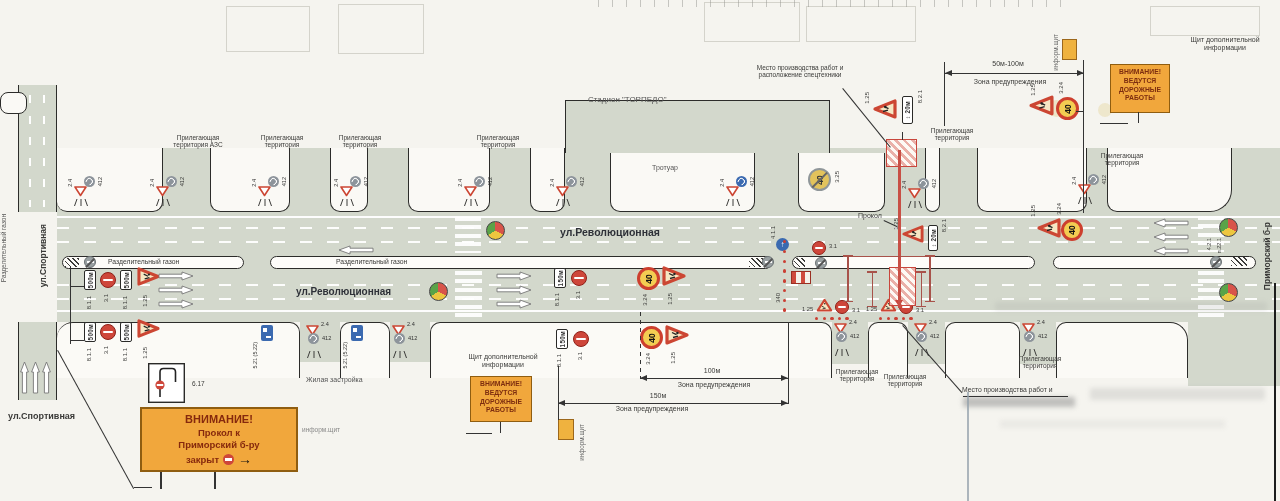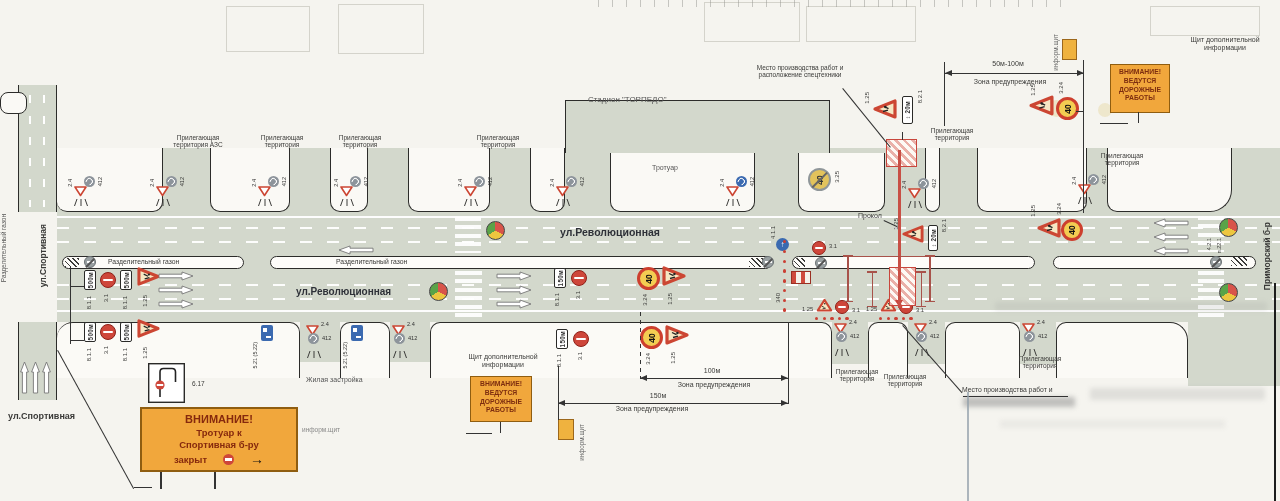--- a/index.html
+++ b/index.html
@@ -56,21 +56,21 @@
   .da.dr{right:0;border-left:7px solid #333}
   .trid{width:0;height:0;border-left:4px solid transparent;border-right:4px solid transparent;border-top:7px solid #c8463c}
   .dt{width:3.4px;height:3.4px;background:#cb3f33;border-radius:50%}
   .dotr{display:flex;gap:4.2px}
   .dotc{display:flex;flex-direction:column;gap:6.4px}
   .board{position:absolute;background:#f1a73c;border:1.4px solid #8f5d10;text-align:center;color:#7d2d0f;font-weight:bold}
   .board.small{font-size:6.8px;line-height:1.3;padding-top:3px}
   .board.big{border-width:2px;color:#86290d;padding-top:4px}
   .board.big .bl1{font-size:11px;margin-bottom:2px}
   .board.big .bl2{font-size:9.5px;line-height:1.25}
-  .board .row{display:flex;align-items:center;justify-content:center;gap:16px}
+  .board .row{display:flex;align-items:center;justify-content:center;gap:4px}
   .ne-mini{display:inline-block;width:11px;height:11px;background:#ce463a;border-radius:50%;position:relative}
   .ne-mini:after{content:"";position:absolute;left:2px;right:2px;top:4.4px;height:2.2px;background:#fff}
   .barrow{font-size:14px;font-weight:900;color:#111}
   .ghost{position:absolute;pointer-events:none}
   .gbox{border:1px solid rgba(180,178,168,.5)}
   .smudge{background:#8a8a8a;filter:blur(2.5px)}
 </style>
 </head>
 <body>
 
@@ -139,22 +139,22 @@
     <svg width="37" height="40">
         <rect x="0.7" y="0.7" width="35.6" height="38.6" fill="#fff" stroke="#2a2a28" stroke-width="1.4"></rect>
         <path d="M12 34 V9 Q12 5.5 15.5 5.5 H24 Q27.5 5.5 27.5 9 V19" fill="none" stroke="#222" stroke-width="1.6"></path>
         <circle cx="12" cy="22" r="4.6" fill="#ce463a"></circle>
         <rect x="8.8" y="21" width="6.4" height="2" fill="#fff"></rect>
       </svg>
   </div>
 
   <div class="board big" style="left:140px;top:407px;width:158px;height:65px">
     <div class="bl1">ВНИМАНИЕ!</div>
-    <div class="bl2">Тротуар к</div>
-    <div class="bl2">Спортивная б-ру</div>
+    <div class="bl2">Прокол к</div>
+    <div class="bl2">Приморский б-ру</div>
     <div class="bl2 row">
         <span>закрыт</span>
         <span class="ne-mini"></span>
         <span class="barrow">→</span>
       </div>
   </div>
 
   <div class="board small" style="left:1110px;top:64px;width:60px;height:49px">
     <div>ВНИМАНИЕ!</div>
     <div>ВЕДУТСЯ</div>

